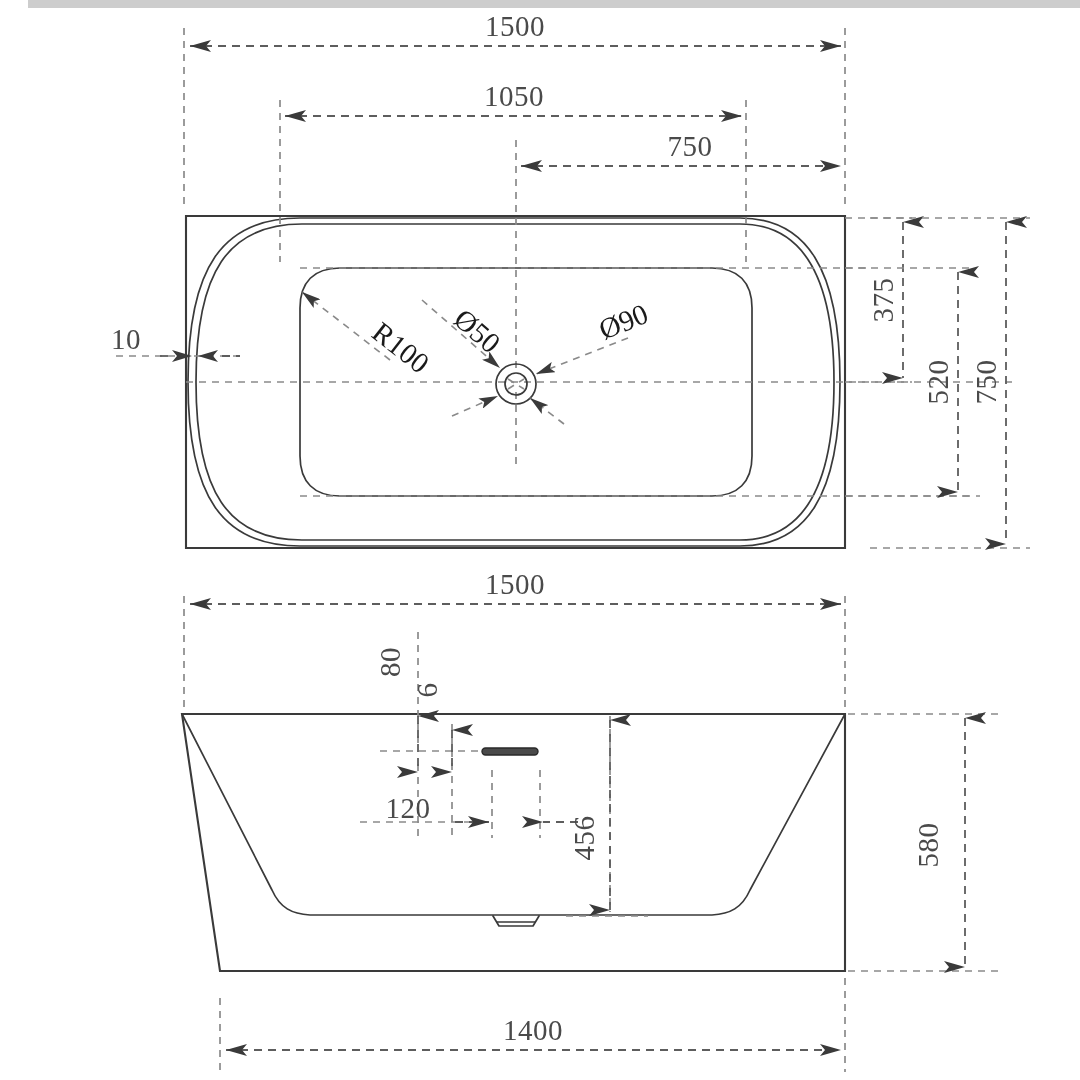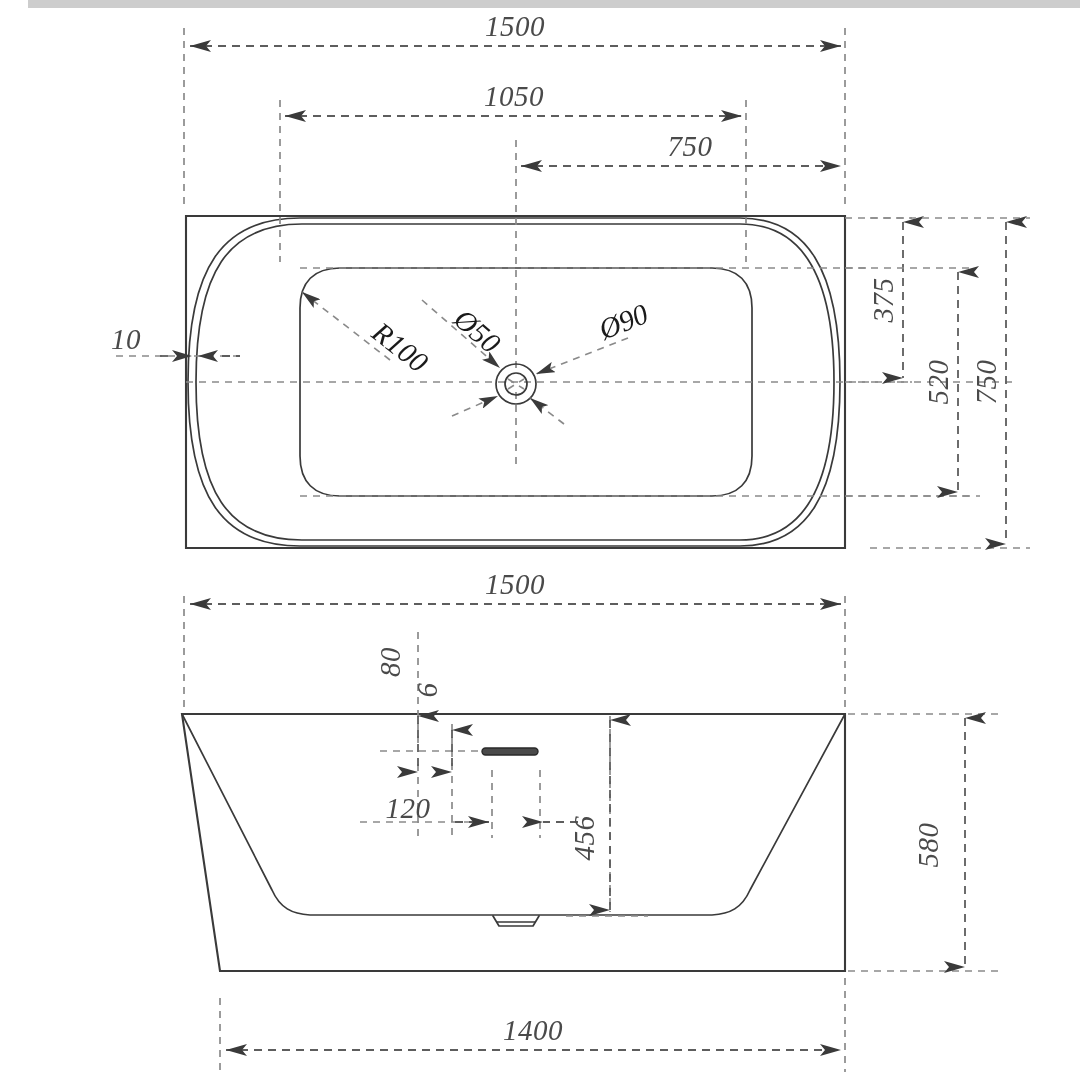--- a/index.html
+++ b/index.html
@@ -12,21 +12,20 @@
     width: 1080px;
     height: 1080px;
     font-family: "Liberation Serif", serif;
     overflow: hidden;
   }
   #sheet {
     position: relative;
     width: 1080px;
     height: 1080px;
     background: #ffffff;
-    font-style: italic;
   }
   #sheet svg {
     display: block;
     width: 1080px;
     height: 1080px;
   }
   .dim-text {
     font-family: "Liberation Serif", serif;
     font-size: 29px;
     fill: #4a4a4a;

